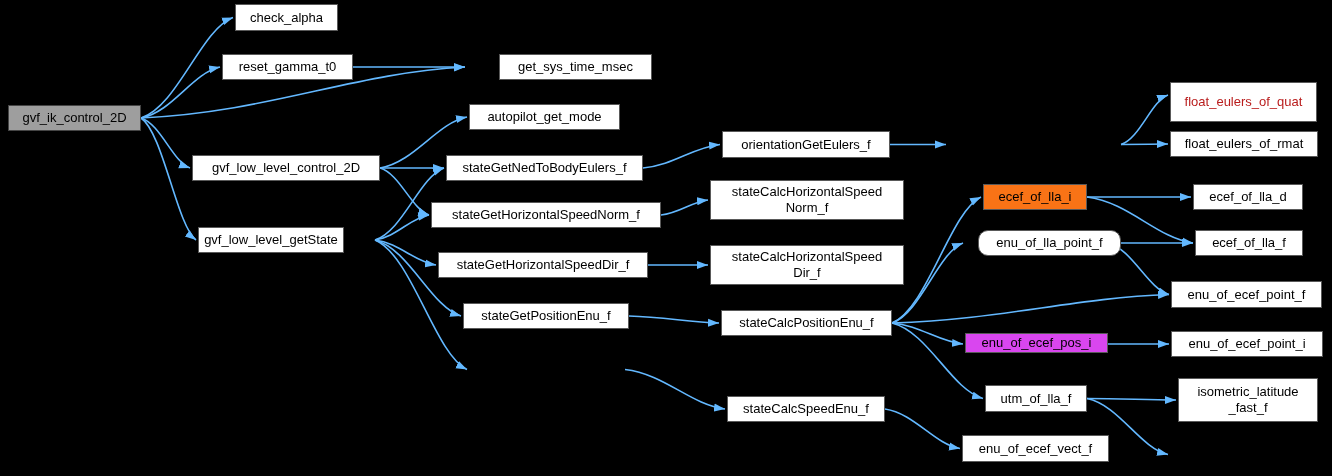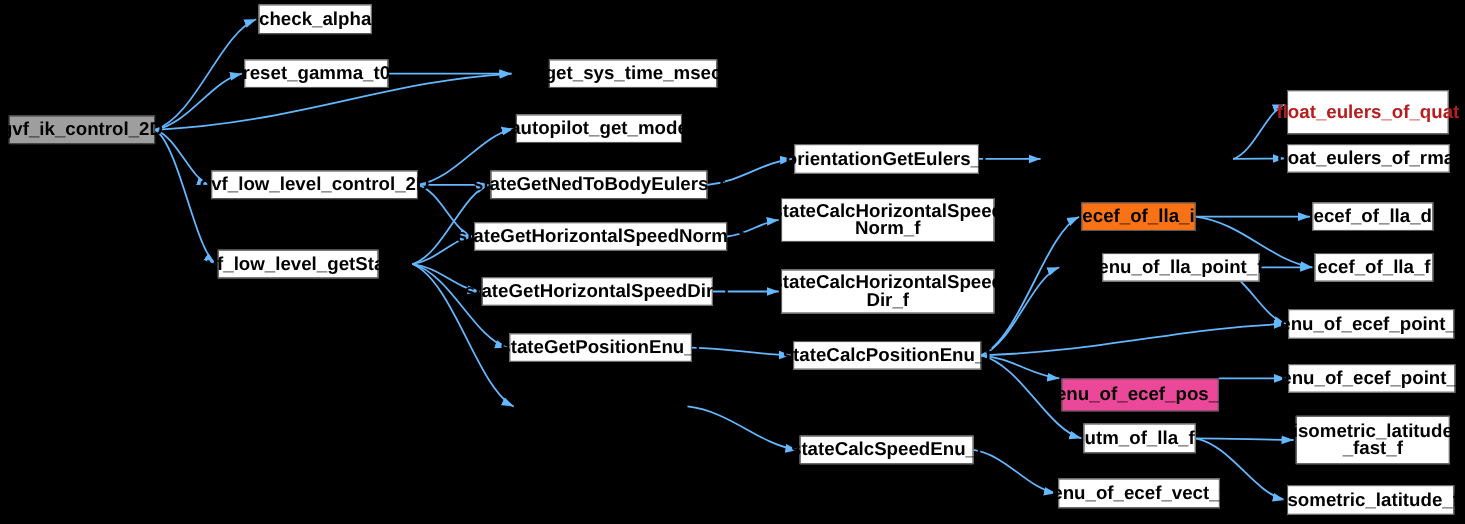--- a/index.html
+++ b/index.html
@@ -12,25 +12,24 @@
   }
   .stage svg.edges{position:absolute;left:0;top:0;}
   .node{
     position:absolute;
     display:flex;align-items:center;justify-content:center;
     text-align:center;
     box-sizing:border-box;
     background:#fff;
     border:1px solid #595959;
     color:#000;
-    font-size:17px;
+    font-size:13px;
     line-height:16px;
     white-space:pre-line;
     cursor:pointer;
-    font-weight:bold;
   }
   .node.highlight{cursor:default;}
 </style>
 </head>
 <body>
 
 <div id="stage" class="stage" style="background: rgb(0, 0, 0);">
     <svg width="1332" height="476" class="edges">
       <defs>
         <marker id="arrow" markerUnits="userSpaceOnUse" markerWidth="12" markerHeight="10" refX="11" refY="5" orient="auto">
@@ -85,26 +84,25 @@
     <div class="node" style="left: 438px; top: 252px; width: 210px; height: 26px; background: rgb(255, 255, 255); border-color: rgb(89, 89, 89); color: rgb(0, 0, 0);">stateGetHorizontalSpeedDir_f</div>
     <div class="node" style="left: 463px; top: 303px; width: 166px; height: 26px; background: rgb(255, 255, 255); border-color: rgb(89, 89, 89); color: rgb(0, 0, 0);">stateGetPositionEnu_f</div>
     <div class="node" style="left: 722px; top: 131px; width: 168px; height: 27px; background: rgb(255, 255, 255); border-color: rgb(89, 89, 89); color: rgb(0, 0, 0);">orientationGetEulers_f</div>
     <div class="node" style="left: 710px; top: 180px; width: 194px; height: 40px; background: rgb(255, 255, 255); border-color: rgb(89, 89, 89); color: rgb(0, 0, 0);">stateCalcHorizontalSpeed
 Norm_f</div>
     <div class="node" style="left: 710px; top: 245px; width: 194px; height: 40px; background: rgb(255, 255, 255); border-color: rgb(89, 89, 89); color: rgb(0, 0, 0);">stateCalcHorizontalSpeed
 Dir_f</div>
     <div class="node" style="left: 721px; top: 310px; width: 171px; height: 26px; background: rgb(255, 255, 255); border-color: rgb(89, 89, 89); color: rgb(0, 0, 0);">stateCalcPositionEnu_f</div>
     <div class="node" style="left: 727px; top: 396px; width: 158px; height: 26px; background: rgb(255, 255, 255); border-color: rgb(89, 89, 89); color: rgb(0, 0, 0);">stateCalcSpeedEnu_f</div>
     <div class="node" style="left: 983px; top: 184px; width: 104px; height: 26px; background: #f97316; border-color: rgb(89, 89, 89); color: rgb(0, 0, 0);">ecef_of_lla_i</div>
-    <div class="node" style="left: 1002px; top: 230px; width: 143px; height: 26px; background: rgb(255, 255, 255); border-color: rgb(89, 89, 89); color: rgb(0, 0, 0);">enu_of_lla_point_f</div>
-    <div class="node" style="left: 965px; top: 344px; width: 143px; height: 30px; background: #ec4899; border-color: rgb(89, 89, 89); color: rgb(0, 0, 0);">enu_of_ecef_pos_i</div>
+    <div class="node" style="left: 978px; top: 230px; width: 143px; height: 26px; background: rgb(255, 255, 255); border-color: rgb(89, 89, 89); color: rgb(0, 0, 0); border-radius: 10px;">enu_of_lla_point_f</div>
+    <div class="node" style="left: 965px; top: 333px; width: 143px; height: 20px; background: #d946ef; border-color: rgb(89, 89, 89); color: rgb(0, 0, 0);">enu_of_ecef_pos_i</div>
     <div class="node" style="left: 985px; top: 385px; width: 102px; height: 27px; background: rgb(255, 255, 255); border-color: rgb(89, 89, 89); color: rgb(0, 0, 0);">utm_of_lla_f</div>
     <div class="node" style="left: 962px; top: 435px; width: 147px; height: 27px; background: rgb(255, 255, 255); border-color: rgb(89, 89, 89); color: rgb(0, 0, 0);">enu_of_ecef_vect_f</div>
     <div class="node" style="left: 1170px; top: 82px; width: 147px; height: 40px; background: rgb(255, 255, 255); border-color: rgb(89, 89, 89); color: #b91c1c;">float_eulers_of_quat</div>
     <div class="node" style="left: 1170px; top: 131px; width: 148px; height: 26px; background: rgb(255, 255, 255); border-color: rgb(89, 89, 89); color: rgb(0, 0, 0);">float_eulers_of_rmat</div>
     <div class="node" style="left: 1193px; top: 184px; width: 110px; height: 26px; background: rgb(255, 255, 255); border-color: rgb(89, 89, 89); color: rgb(0, 0, 0);">ecef_of_lla_d</div>
     <div class="node" style="left: 1195px; top: 230px; width: 108px; height: 26px; background: rgb(255, 255, 255); border-color: rgb(89, 89, 89); color: rgb(0, 0, 0);">ecef_of_lla_f</div>
     <div class="node" style="left: 1171px; top: 281px; width: 151px; height: 27px; background: rgb(255, 255, 255); border-color: rgb(89, 89, 89); color: rgb(0, 0, 0);">enu_of_ecef_point_f</div>
     <div class="node" style="left: 1171px; top: 331px; width: 152px; height: 26px; background: rgb(255, 255, 255); border-color: rgb(89, 89, 89); color: rgb(0, 0, 0);">enu_of_ecef_point_i</div>
     <div class="node" style="left: 1178px; top: 378px; width: 140px; height: 44px; background: rgb(255, 255, 255); border-color: rgb(89, 89, 89); color: rgb(0, 0, 0);">isometric_latitude
 _fast_f</div>
-    <div class="node" style="left: 1170px; top: 441px; width: 152px; height: 27px; background: rgb(255, 255, 255); border-color: rgb(89, 89, 89); color: rgb(0, 0, 0);">isometric_latitude_f</div>
   </div>
 
 </body></html>

